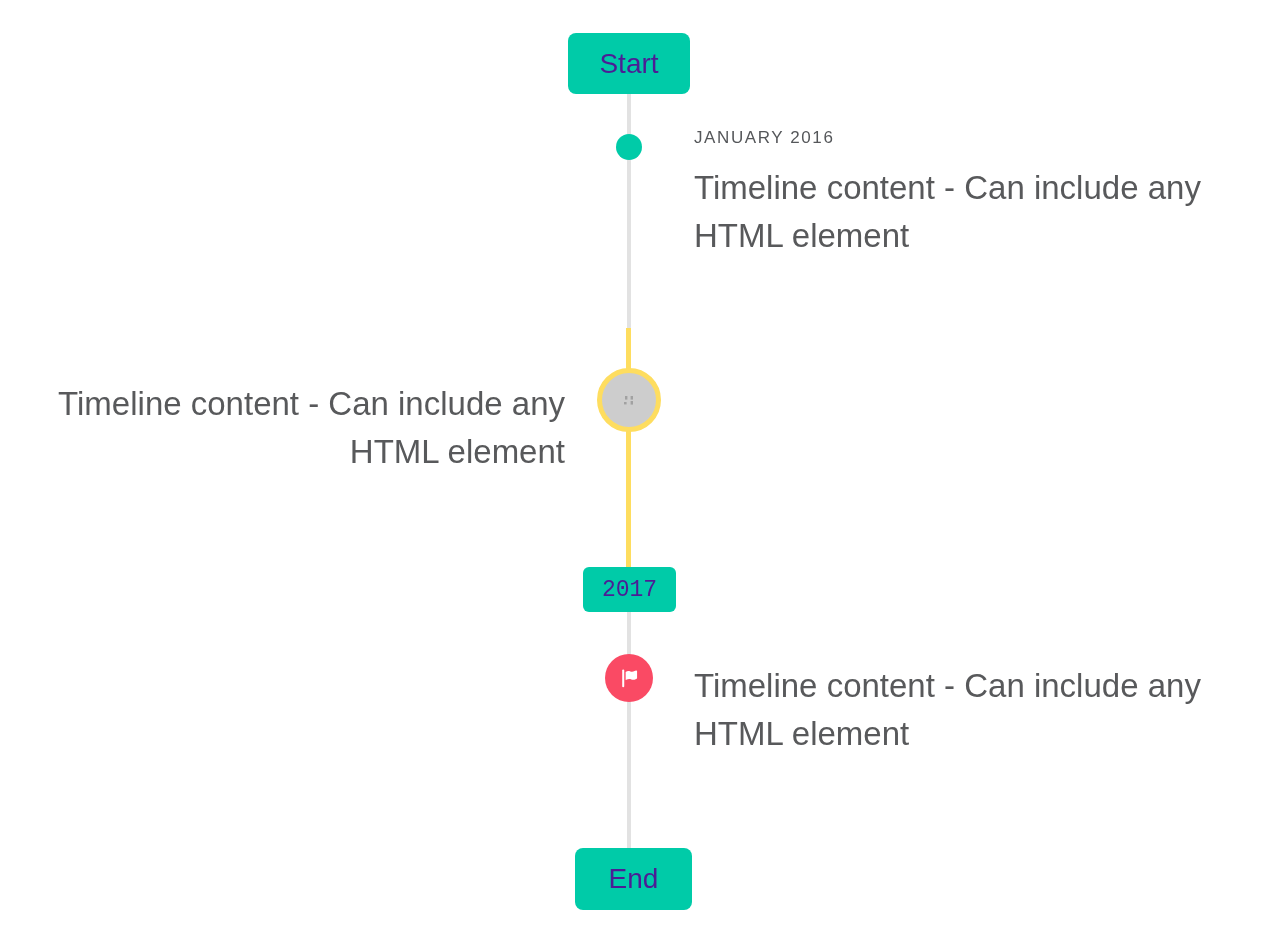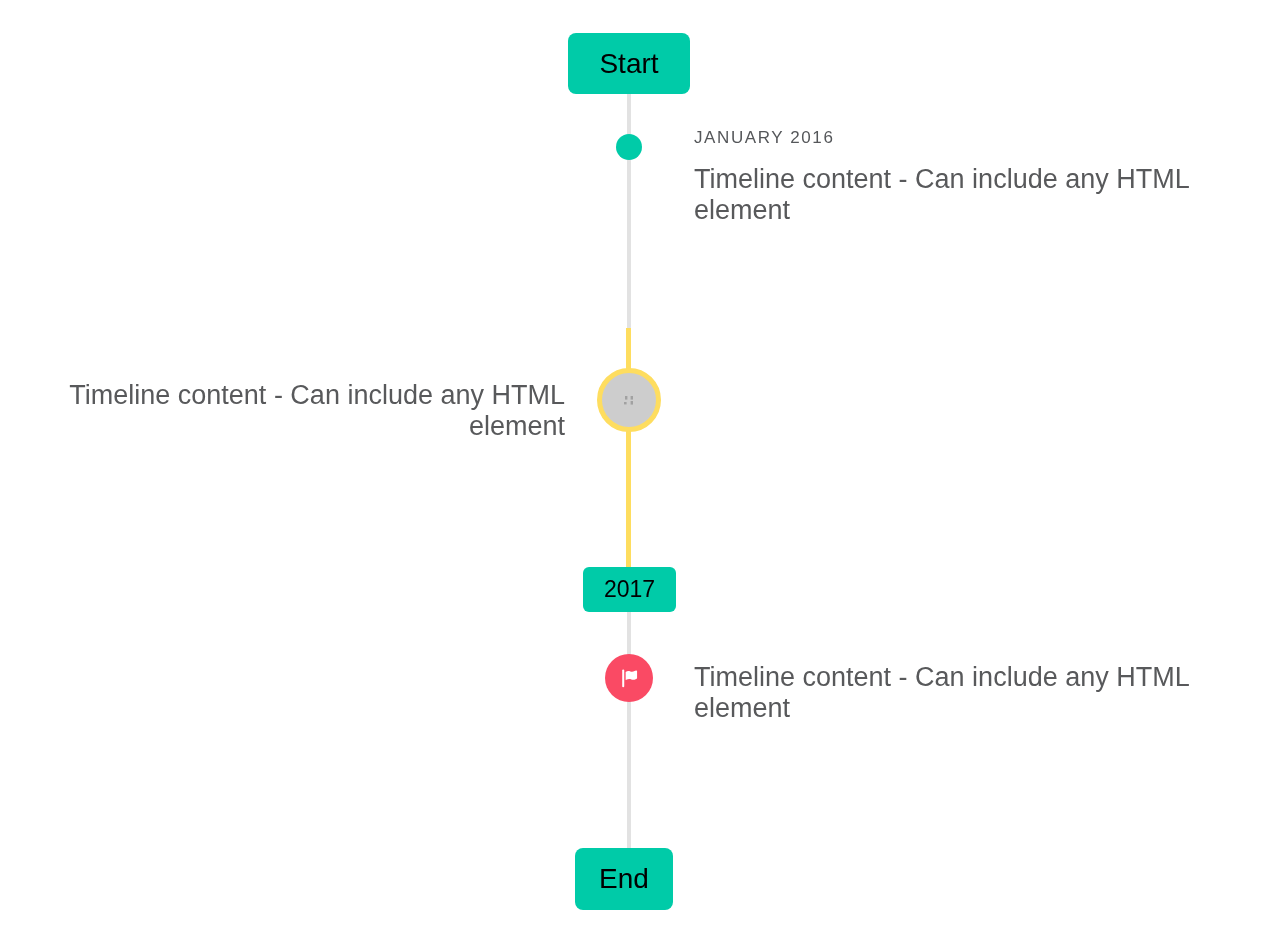--- a/index.html
+++ b/index.html
@@ -24,29 +24,29 @@
   
   .line-seg{position:absolute;left:627px;width:4px;background:var(--line-gray);z-index:1;}
   .line-seg.seg-top{top:94px;height:234px;}
   .line-seg.seg-active{left:626px;width:5px;top:328px;height:239px;background:var(--highlight-yellow);}
   .line-seg.seg-bottom{top:612px;height:236px;}
 
   
   .badge{
     position:absolute;z-index:2;
     background:var(--accent-teal);
-    color:#000000;
+    color:#4c1d95;
     display:flex;align-items:center;justify-content:center;
     border-radius:8px;
     font-size:28px;
     font-weight:400;
   }
   .badge.start{left:568px;top:33px;width:122px;height:61px;}
-  .badge.year{left:583px;top:567px;width:93px;height:45px;font-size:23px;border-radius:6px;}
-  .badge.end{left:575px;top:848px;width:98px;height:62px;}
+  .badge.year{left:583px;top:567px;width:93px;height:45px;font-size:23px;border-radius:6px;font-family:Liberation Mono, monospace;}
+  .badge.end{left:575px;top:848px;width:117px;height:62px;}
 
   
   .marker{position:absolute;z-index:2;border-radius:50%;}
   .marker.dot{left:616px;top:134px;width:26px;height:26px;background:var(--accent-teal);}
   .marker.image-circle{
     left:597px;top:368px;width:64px;height:64px;
     background:var(--marker-gray-fill);
     border:5px solid var(--highlight-yellow);
     display:flex;align-items:center;justify-content:center;
   }
@@ -61,22 +61,22 @@
   
   .entry{position:absolute;z-index:2;}
   .entry .entry-title{
     font-size:17px;
     font-weight:400;
     letter-spacing:1.6px;
     color:var(--title-text);
   }
   .entry .entry-body{
     margin-top:16px;
-    font-size:27px;
-    line-height:31px;
+    font-size:33px;
+    line-height:48px;
     color:var(--body-text);
   }
   .entry.entry-jan{left:694px;top:128px;width:525px;text-align:left;}
   .entry.entry-feb{left:35px;top:364px;width:530px;text-align:right;}
   .entry.entry-mar{left:694px;top:646px;width:525px;text-align:left;}
 </style>
 </head>
 <body>
 
 <div class="canvas">

